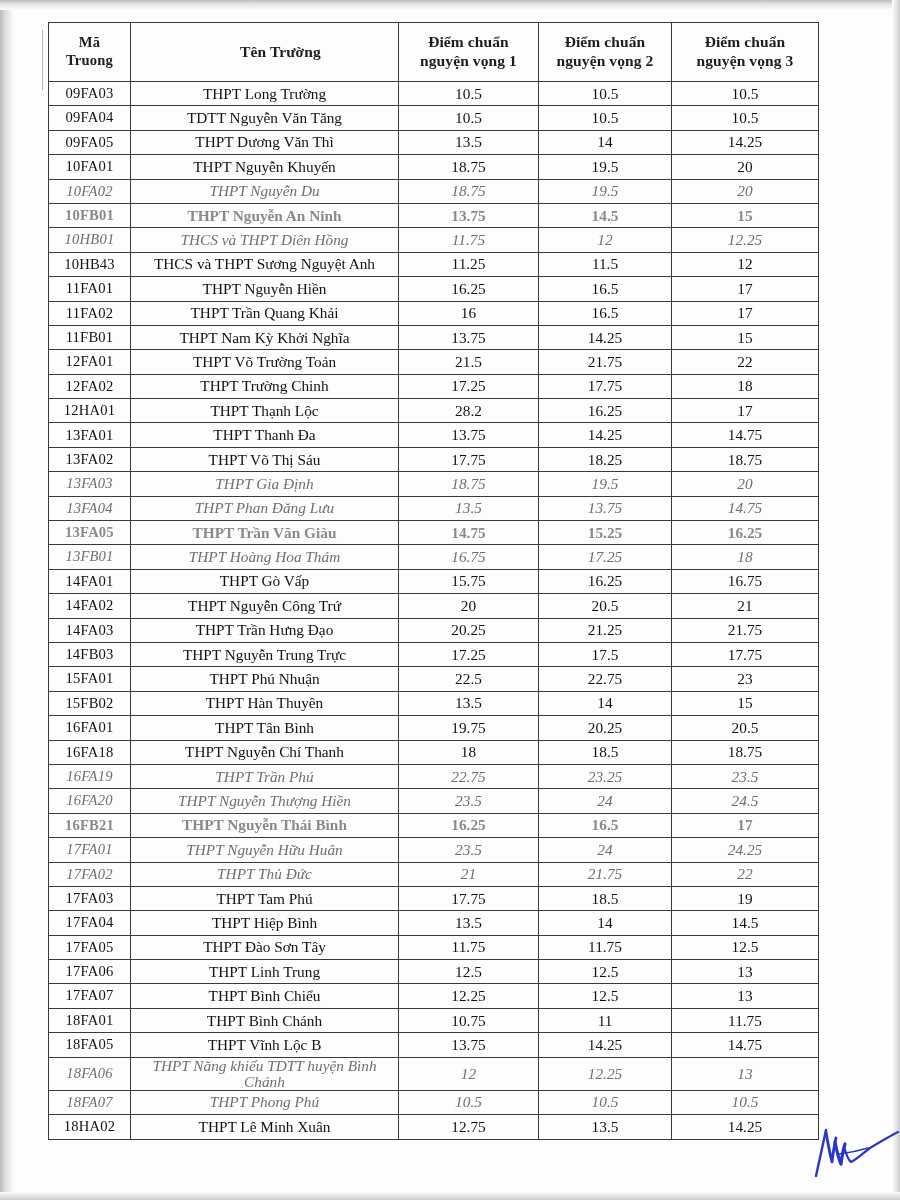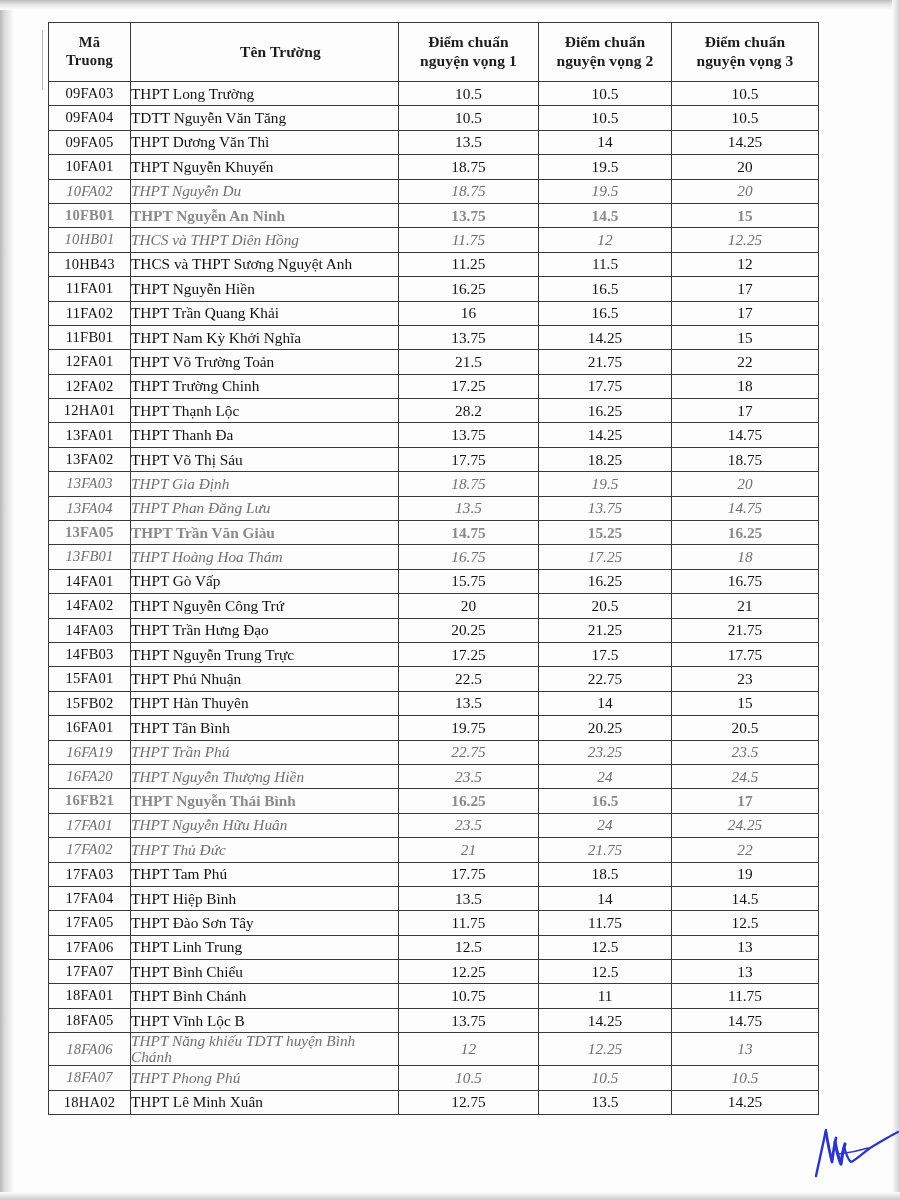--- a/index.html
+++ b/index.html
@@ -96,21 +96,21 @@
     font-weight: normal;
   }
   .c-code {
     width: 82px;
     text-align: center;
     font-size: 14.6px;
     letter-spacing: 0.2px;
   }
   .c-name {
     width: 266px;
-    text-align: left;
+    text-align: center;
     padding-left: 7px;
   }
   .c-score {
     width: 140px;
     text-align: center;
   }
   .c-score3 {
     width: 128px;
     text-align: center;
   }
@@ -363,20 +363,27 @@
             <td class="c-score">14</td>
             <td class="c-score3">15</td>
           </tr>
           <tr class="dark">
             <td class="c-code">16FA01</td>
             <td class="c-name">THPT Tân Bình</td>
             <td class="c-score">19.75</td>
             <td class="c-score">20.25</td>
             <td class="c-score3">20.5</td>
           </tr>
+          <tr class="dark">
+            <td class="c-code">16FA18</td>
+            <td class="c-name">THPT Nguyễn Chí Thanh</td>
+            <td class="c-score">18</td>
+            <td class="c-score">18.5</td>
+            <td class="c-score3">18.75</td>
+          </tr>
           <tr class="faded">
             <td class="c-code">16FA19</td>
             <td class="c-name">THPT Trần Phú</td>
             <td class="c-score">22.75</td>
             <td class="c-score">23.25</td>
             <td class="c-score3">23.5</td>
           </tr>
           <tr class="faded">
             <td class="c-code">16FA20</td>
             <td class="c-name">THPT Nguyễn Thượng Hiền</td>

